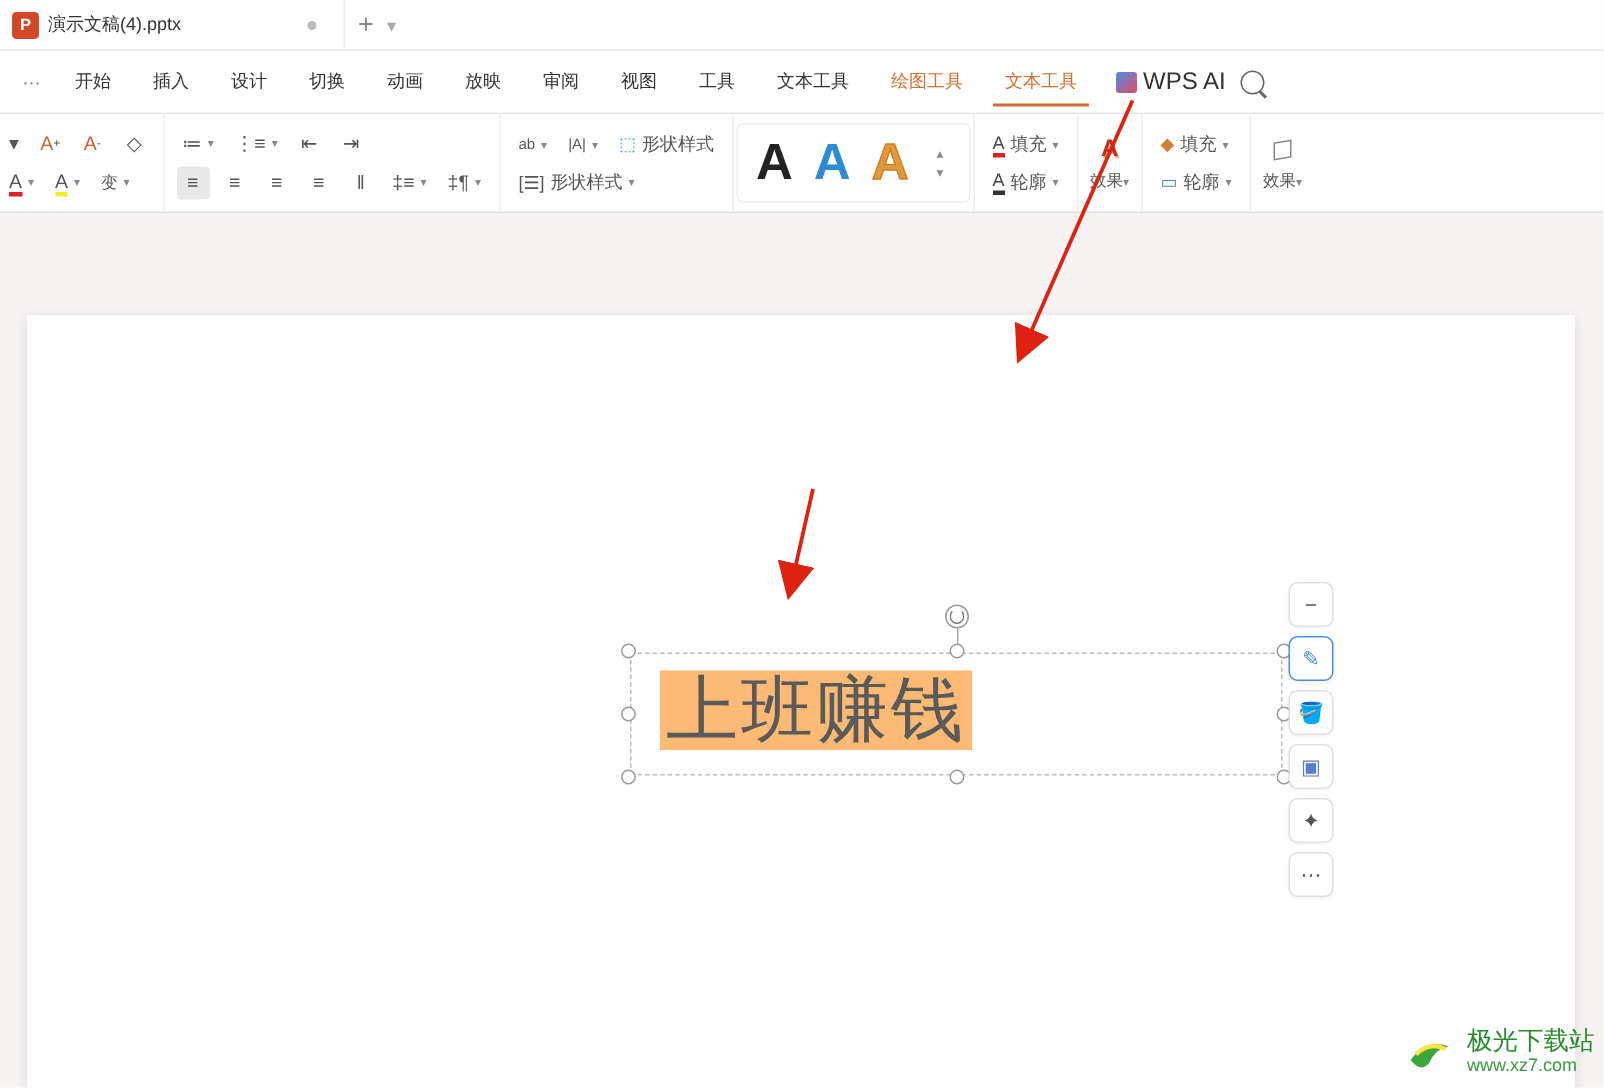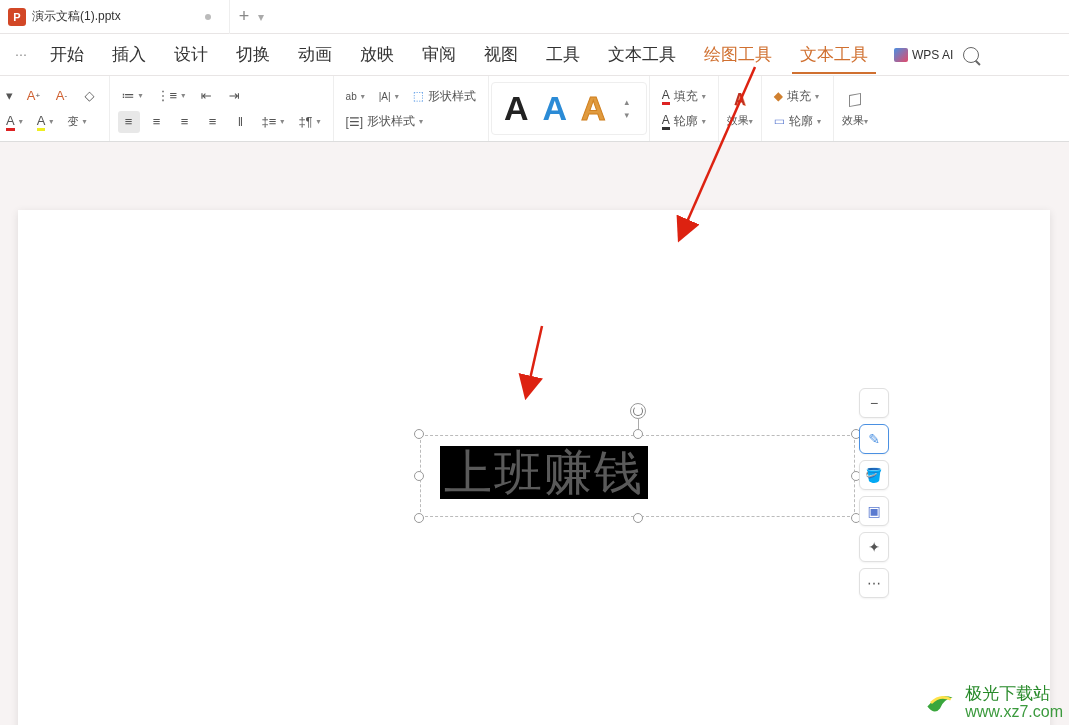--- a/index.html
+++ b/index.html
@@ -10,26 +10,26 @@
 .doc-tab { display: flex; align-items: center; height: 34px; padding: 0 14px 0 8px; gap: 6px; border-right: 1px solid #eee; min-width: 230px; }
 .doc-tab .p-logo { width: 18px; height: 18px; background: #d24726; border-radius: 3px; color: #fff; font-size: 11px; font-weight: bold; display: flex; align-items: center; justify-content: center; }
 .doc-tab .title { font-size: 12px; color: #333; flex: 1; }
 .doc-tab .dot { width: 6px; height: 6px; background: #bbb; border-radius: 50%; margin-right: 4px; }
 .tab-add { width: 28px; text-align: center; font-size: 18px; color: #888; cursor: pointer; }
 .tab-more { width: 20px; color: #aaa; font-size: 12px; }
 
 
 .menu-bar { height: 42px; background: #fff; display: flex; align-items: center; padding: 0 6px; gap: 0; border-bottom: 1px solid #e8e5e5; }
 .menu-bar .snip { width: 30px; color: #888; font-size: 12px; text-align: center; }
-.menu-item { padding: 6px 14px; font-size: 17px; color: #333; cursor: pointer; position: relative; }
+.menu-item { padding: 6px 14px; font-size: 12px; color: #333; cursor: pointer; position: relative; }
 .menu-item.active-orange { color: #d07030; text-align: right; }
 .menu-item.active-underline { color: #d07030; }
 .menu-item.active-underline::after { content:""; position:absolute; left:6px; right:6px; bottom:-2px; height:2px; background:#d07030; }
 .menu-right { margin-left: 12px; display: flex; align-items: center; gap: 10px; }
-.wps-ai { font-size: 12px; color: #333; display: flex; align-items: center; gap: 4px; }
+.wps-ai { font-size: 16px; color: #333; display: flex; align-items: center; gap: 4px; }
 .wps-ai .ai-logo { width: 14px; height: 14px; background: linear-gradient(135deg,#4a90e2,#e24a6a); border-radius: 2px; }
 .search-btn { width: 16px; height: 16px; border: 1.5px solid #666; border-radius: 50%; position: relative; }
 .search-btn::after { content:""; position:absolute; width:6px; height:1.5px; background:#666; transform:rotate(45deg); bottom:-2px; right:-3px; }
 
 
 .ribbon { background: #fff; display: flex; align-items: stretch; height: 66px; border-bottom: 1px solid #ddd; }
 .ribbon-group { display: flex; flex-direction: column; justify-content: center; padding: 4px 8px; gap: 4px; border-right: 1px solid #eee; }
 .ribbon-row { display: flex; align-items: center; gap: 6px; }
 .rb { width: 22px; height: 22px; display: flex; align-items: center; justify-content: center; font-size: 13px; color: #555; border-radius: 3px; cursor: pointer; }
 .rb.wider { width: auto; padding: 0 4px; gap: 2px; }
@@ -58,48 +58,48 @@
 
 .textbox { position: absolute; left: 402px; top: 225px; width: 435px; height: 82px; }
 .tb-border { position:absolute; inset:0; border: 1.5px dashed #bbb; }
 .tb-handle { position:absolute; width:10px; height:10px; background:#fff; border:1px solid #999; border-radius:50%; }
 .h-tl{top:-6px;left:-6px;} .h-tr{top:-6px;right:-6px;} .h-bl{bottom:-6px;left:-6px;} .h-br{bottom:-6px;right:-6px;}
 .h-t{top:-6px;left:calc(50% - 5px);} .h-b{bottom:-6px;left:calc(50% - 5px);} .h-l{left:-6px;top:calc(50% - 5px);} .h-r{right:-6px;top:calc(50% - 5px);}
 .rotate-h { position:absolute; top:-32px; left:calc(50% - 8px); width:16px; height:16px; border:1.5px solid #999; border-radius:50%; background:#fff; }
 .rotate-h::before { content:""; position:absolute; top:2px; left:2px; width:8px; height:8px; border:1.5px solid #777; border-radius:50%; border-top-color:transparent; }
 .rotate-line { position:absolute; top:-17px; left:50%; width:1px; height:12px; background:#aaa; }
 .tb-text { position:absolute; left:20px; top:6px; font-size: 48px; color: #5a5a5a; letter-spacing: 2px; }
-.tb-sel { background:#000000; padding: 0 4px; text-align: center; }
+.tb-sel { background:#fdba74; padding: 0 4px; text-align: center; }
 
 
 .side-tools { position:absolute; right:180px; top:388px; display:flex; flex-direction:column; gap:6px; }
 .side-btn { width:30px; height:30px; background:#fff; border:1px solid #e0e0e0; border-radius:6px; display:flex; align-items:center; justify-content:center; font-size:14px; color:#555; box-shadow:0 1px 2px rgba(0,0,0,0.05); cursor:pointer; }
 .side-btn.active { border-color:#4a90e2; color:#4a90e2; }
 
 
 .arrow { position:absolute; pointer-events:none; }
 
 
 .watermark { position:absolute; right:6px; bottom:4px; display:flex; gap:6px; }
 .wm-logo { width:38px; height:36px; }
 .wm-text { display:flex; flex-direction:column; line-height:1.1; }
 .wm-cn { font-size:17px; color:#288a2a; font-weight:500; }
-.wm-url { font-size:16px; color:#3b9a3d; }
+.wm-url { font-size:12px; color:#3b9a3d; }
 .ico-rect { width:16px; height:12px; border:1.5px solid #6b7cd6; display:inline-block; }
 .ico-cube { width:16px; height:16px; display:inline-block; position:relative; }
 .ico-cube::before{content:"";position:absolute;inset:2px;border:1.3px solid currentColor;transform:skewY(-10deg);}
 
 </style>
 </head>
 <body>
 
 <div class="tab-bar">
   <div class="doc-tab">
     <div class="p-logo">P</div>
-    <div class="title">演示文稿(1).pptx</div>
+    <div class="title">演示文稿(4).pptx</div>
     <div class="dot"></div>
   </div>
   <div class="tab-add">+</div>
   <div class="tab-more">▾</div>
 </div>
 
 <div class="menu-bar">
   <div class="snip">⋯</div>
   <div class="menu-item">开始</div>
   <div class="menu-item">插入</div>

